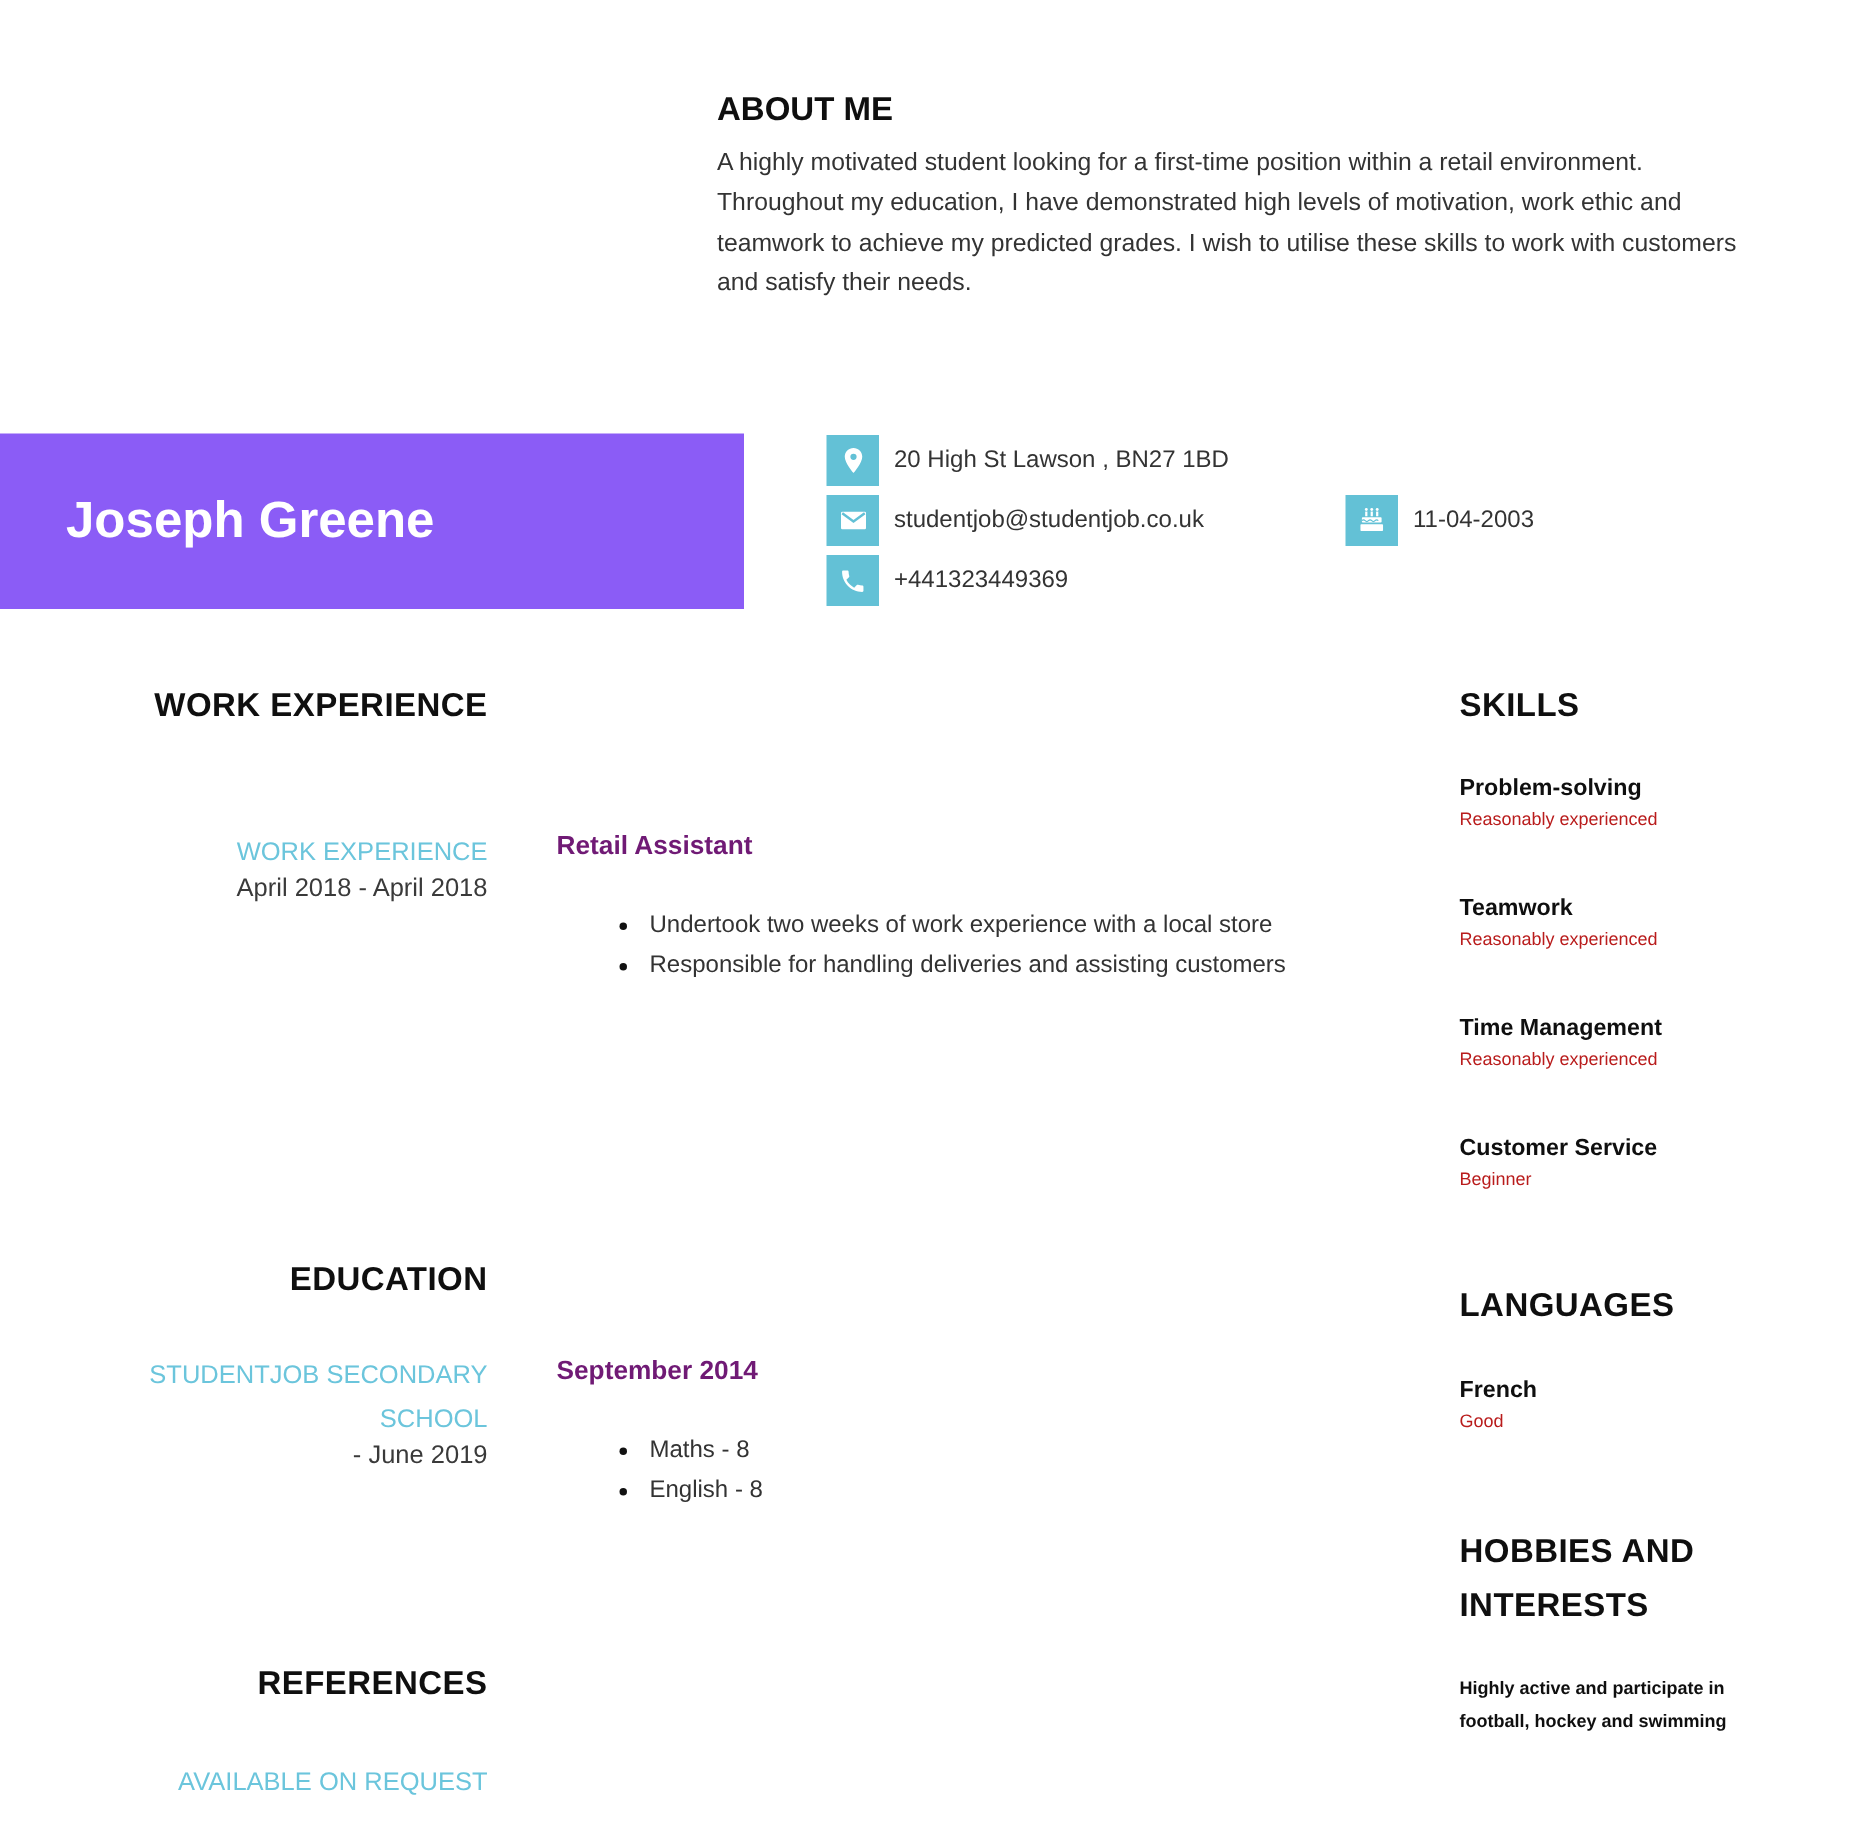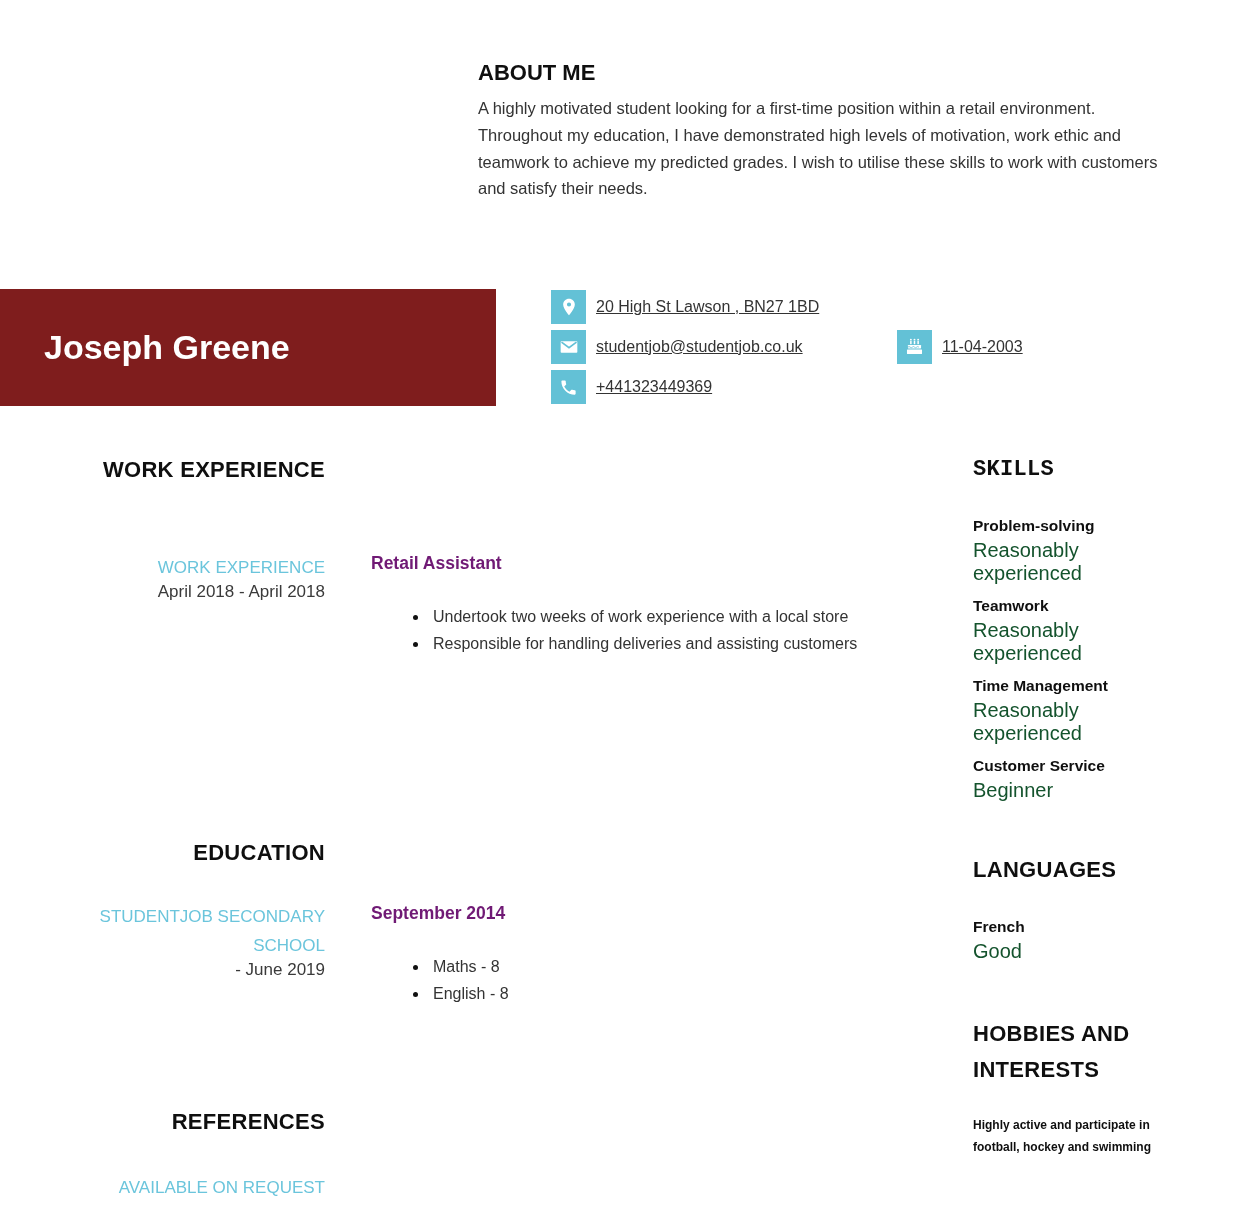--- a/index.html
+++ b/index.html
@@ -15,27 +15,27 @@
     margin-top:16px;
   }
   
   .about { position:absolute; left:478px; top:44px; width:700px; }
   .about h2 { font-size:22px; font-weight:800; color:#0f0f0f; margin-bottom:9px; }
   .about p { font-size:16.5px; line-height:26.8px; color:#333; }
 
   
   .banner {
     position:absolute; left:0; top:273px; width:496px; height:117px;
-    background:#7f1d1d; display:flex; align-items:center;
+    background:#8b5cf6; display:flex; align-items:center;
   }
   .banner h1 { margin-left:44px; font-size:34px; font-weight:700; color:#ffffff; }
 
   
   .contact { position:absolute; left:551px; top:274px; }
-  .contact-row { display:flex; align-items:center; height:34px; margin-bottom:6px;text-decoration:underline; }
+  .contact-row { display:flex; align-items:center; height:34px; margin-bottom:6px; }
   .cicon {
     width:35px; height:34px; background:#63C1D6; flex:0 0 35px;
     display:flex; align-items:center; justify-content:center; margin-right:10px;
   }
   .ctext { font-size:16px; color:#333; white-space:nowrap; }
   .birthday { position:absolute; left:897px; top:314px; }
 
   
   .sec-heading { font-size:22px; font-weight:800; color:#0f0f0f; letter-spacing:.3px; }
 
@@ -52,21 +52,21 @@
     font-size:16px; line-height:26.6px; color:#333;
   }
   ul.bullets li::before {
     content:""; position:absolute; left:1px; top:11px;
     width:5px; height:5px; border-radius:50%; background:#111;
   }
 
   
   .sidebar-item { position:absolute; left:973px; width:215px; }
   .skill-name { font-size:15.5px; font-weight:700; color:#0f0f0f; margin-bottom:4px; }
-  .skill-level { font-size:20px; color:#14532d; }
+  .skill-level { font-size:12px; color:#b91c1c; }
   .hobbies-heading { line-height:36px; }
   .hobbies-text { font-size:12px; font-weight:700; color:#0f0f0f; line-height:22px; width:205px; }
 </style>
 </head>
 <body>
 
 <div class="page">
 
   <section class="about">
     <h2>ABOUT ME</h2>
@@ -138,21 +138,21 @@
   <div class="label-col entry-dates" style="top:944px;">- June 2019</div>
   <h3 class="job-title" style="top:887px;">September 2014</h3>
   <ul class="bullets" style="top:938px;">
     <li>Maths - 8</li>
     <li>English - 8</li>
   </ul>
 
   <h2 class="sec-heading label-col" style="top:1093px;">REFERENCES</h2>
   <div class="label-col entry-label" style="top:1157px;">AVAILABLE ON REQUEST</div>
 
-  <h2 class="sec-heading sidebar-item" style="top:441px;font-family:Liberation Mono, monospace;">SKILLS</h2>
+  <h2 class="sec-heading sidebar-item" style="top:441px;">SKILLS</h2>
   <div class="sidebar-item" style="top:501px;">
     <div class="skill-name">Problem-solving</div>
     <div class="skill-level">Reasonably experienced</div>
   </div>
   <div class="sidebar-item" style="top:581px;">
     <div class="skill-name">Teamwork</div>
     <div class="skill-level">Reasonably experienced</div>
   </div>
   <div class="sidebar-item" style="top:661px;">
     <div class="skill-name">Time Management</div>

